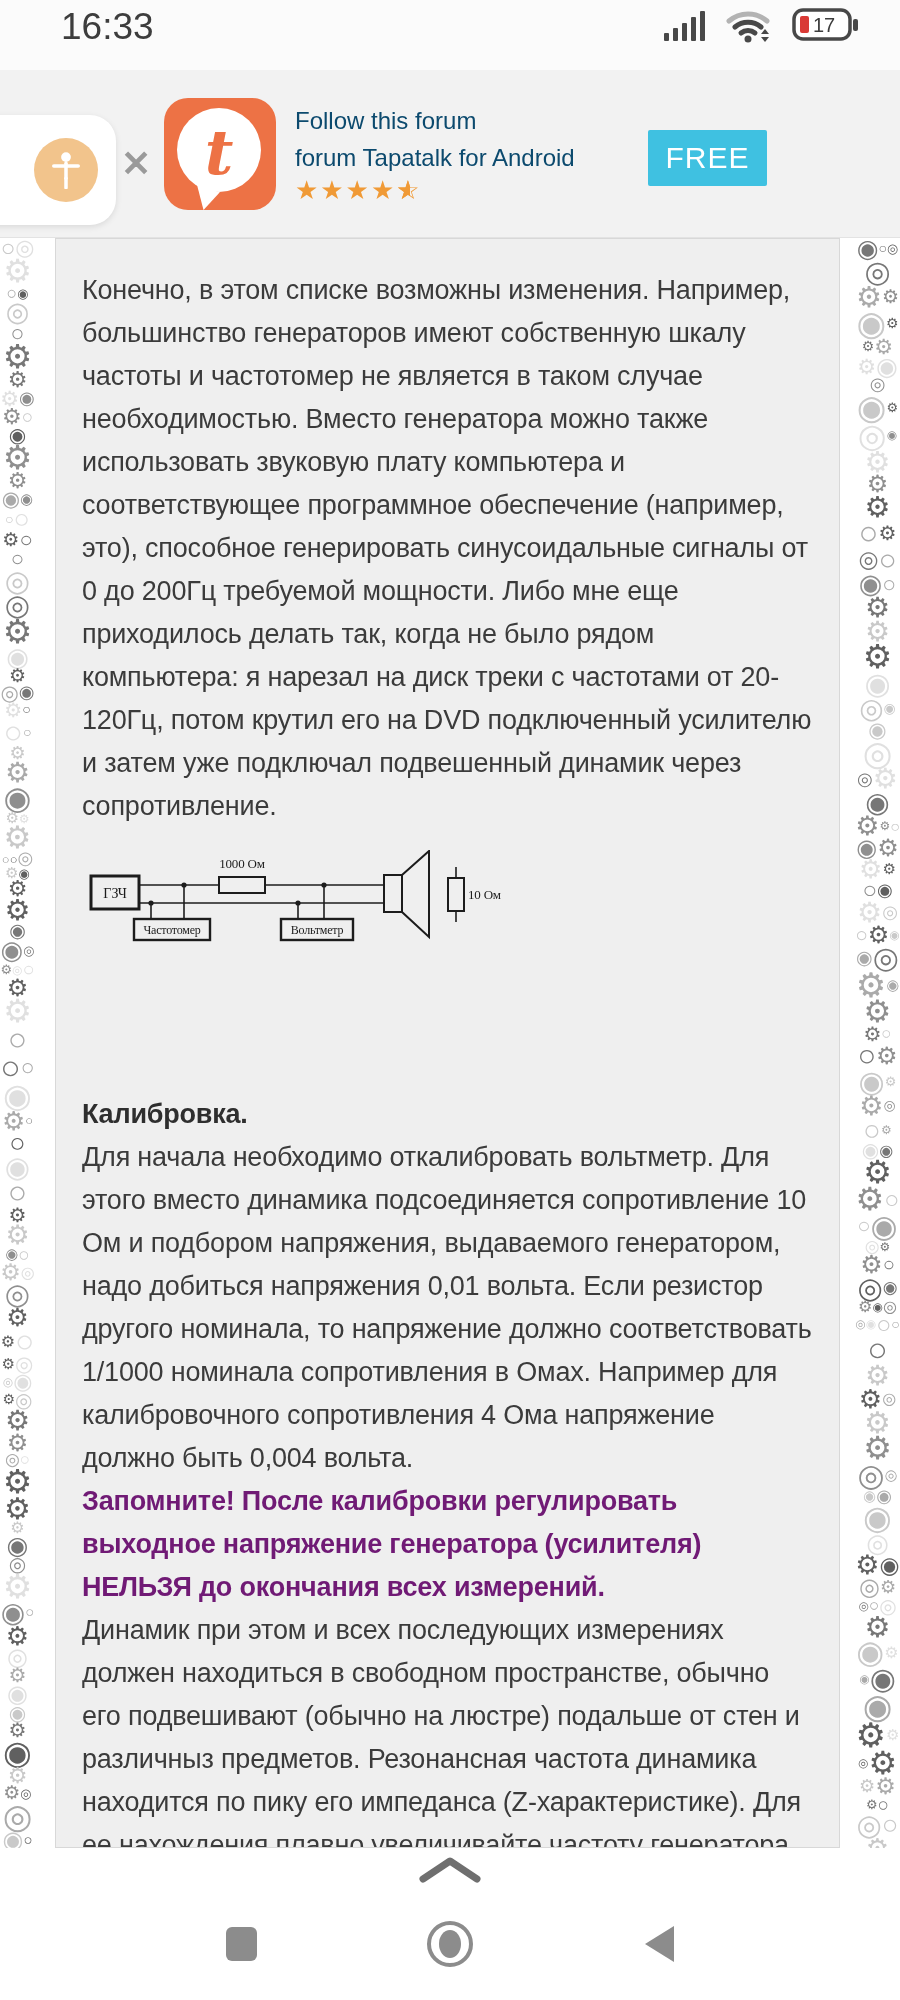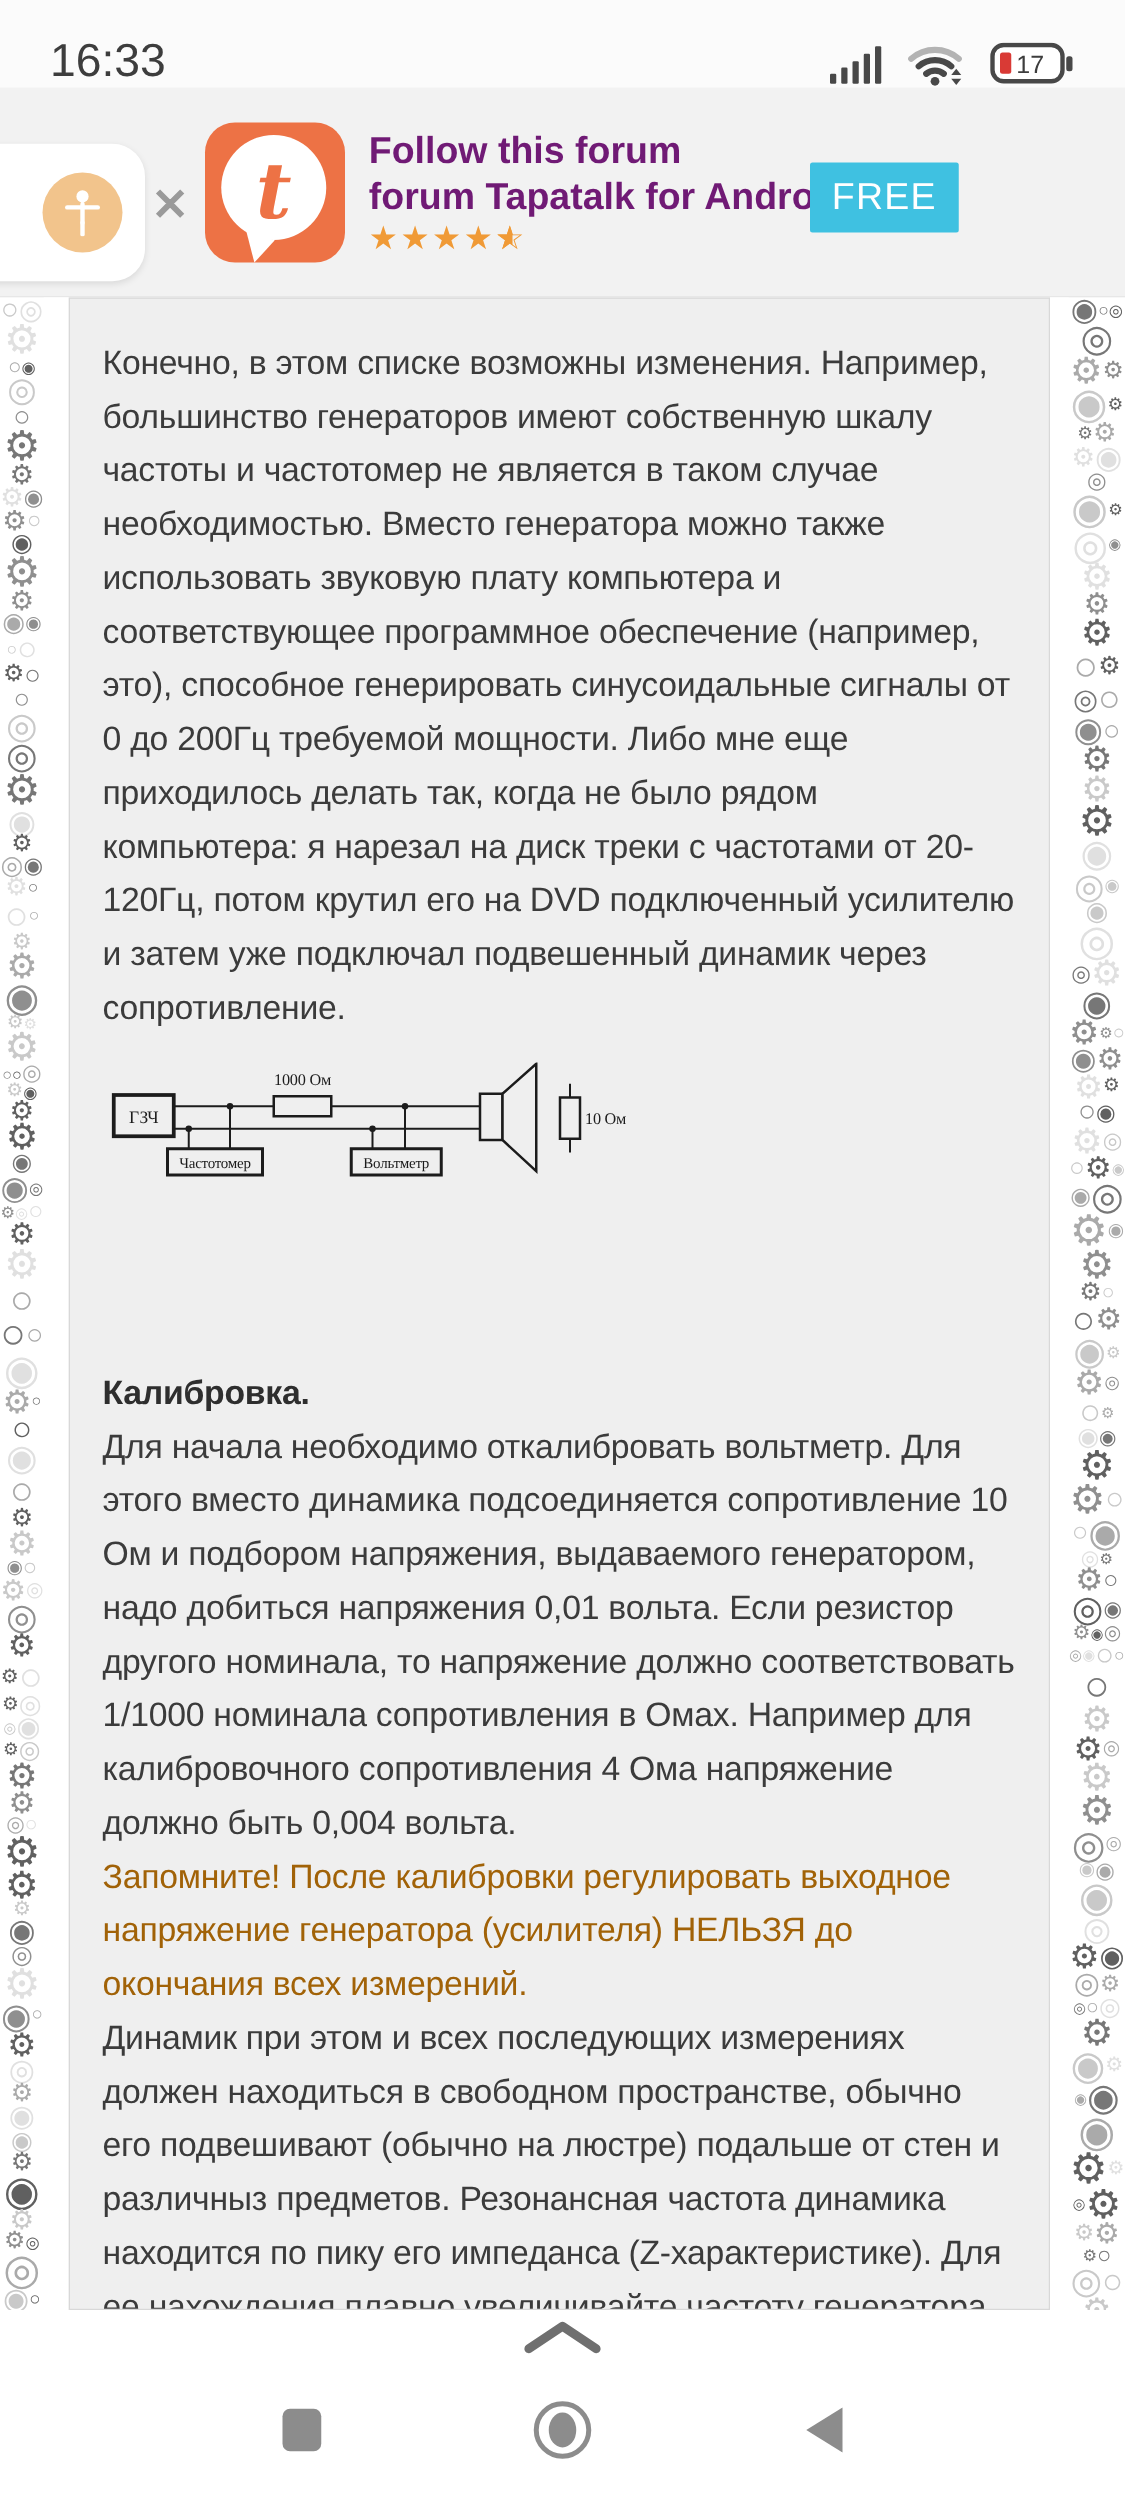--- a/index.html
+++ b/index.html
@@ -6,22 +6,22 @@
   html,body { background:#e8e8e8; }
   .screen {
     position:relative; width:900px; height:2000px; margin:0 auto;
     background:#ffffff; overflow:hidden;
     font-family:"Liberation Sans", sans-serif;
   }
 
   
   .status-bar {
     position:absolute; top:0; left:0; width:900px; height:70px;
-    background:#fbfbfb; display:flex; align-items:flex-end;
-    justify-content:space-between; padding:6px 40px 0 40px;
+    background:#fbfbfb; display:flex; align-items:flex-start;
+    justify-content:space-between; padding:6px 40px 0 61px;
   }
   .time { font-size:37px; color:#3d3d3d; }
   .status-icons { display:flex; align-items:center; gap:16px; }
 
   
   .ad-banner {
     position:absolute; top:70px; left:0; width:900px; height:168px;
     background:#f2f2f2; border-bottom:1px solid #e3e3e3;
   }
   .avatar-card {
@@ -52,21 +52,21 @@
     border-left:14px solid transparent; border-right:10px solid transparent;
     border-top:22px solid #ffffff; transform:rotate(18deg);
   }
   .logo-t {
     position:absolute; left:0; top:2px; width:84px; height:84px;
     display:flex; align-items:center; justify-content:center;
     font-family:"DejaVu Serif", serif; font-style:italic; font-weight:bold;
     font-size:62px; color:#ed7245;
   }
   .ad-text { position:absolute; left:295px; top:32px; }
-  .ad-title { font-size:30px; line-height:37px; color:#701a75;font-weight:bold; }
+  .ad-title { font-size:24px; line-height:37px; color:#0c4a6e; }
   .ad-stars { font-size:26px; line-height:28px; color:#f09a36; letter-spacing:2px; }
   .half-star { position:relative; display:inline-block; }
   .half-fill { position:absolute; left:0; top:0; width:55%; overflow:hidden; }
   .ad-subtitle { font-size:30px; line-height:33px; color:#8f8f8f; }
   .view-btn {
     position:absolute; left:648px; top:60px; width:119px; height:56px;
     background:#3fc1e1; color:#ffffff; font-size:30px; letter-spacing:1px;
     border:none; border-radius:2px; cursor:pointer;
   }
 
@@ -86,21 +86,21 @@
   .white-gap-l { width:20px; background:#ffffff; }
   .white-gap-r { width:15px; background:#ffffff; }
   .panel {
     width:785px; height:1610px; background:#efefef;
     border:1px solid #d8d8d8; overflow:hidden;
     padding:30px 26px 0 26px;
     color:#3b3b3b; font-size:27px; line-height:43px; letter-spacing:-0.2px;
   }
   .panel p { margin:0; }
   .heading { font-weight:bold; color:#2e2e2e; }
-  .warning { font-weight:normal; color:#a16207; }
+  .warning { font-weight:bold; color:#701a75; }
   .section-gap { margin-top:48px !important; }
 
   .diagram-box { margin:22px 0 120px 4px; }
 
   
   .bottom-bar {
     position:absolute; bottom:0; left:0; width:900px; height:152px; background:#ffffff;
   }
   .handle { position:absolute; left:418px; top:8px; cursor:pointer; }
   .nav-row {

